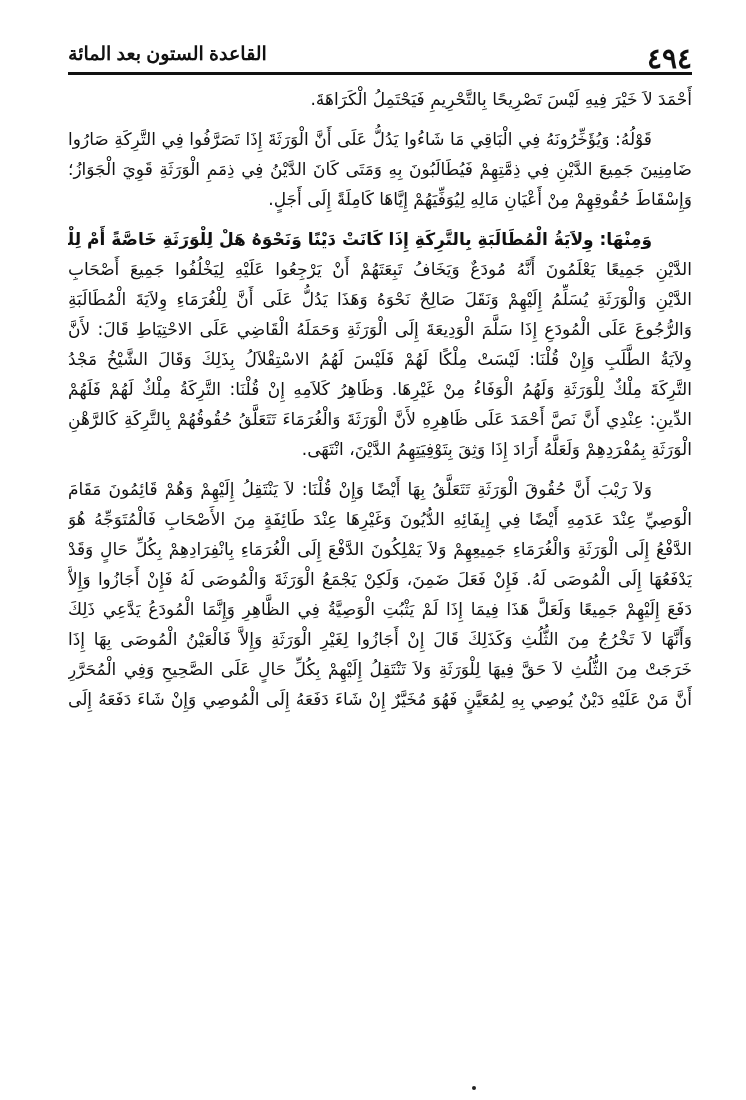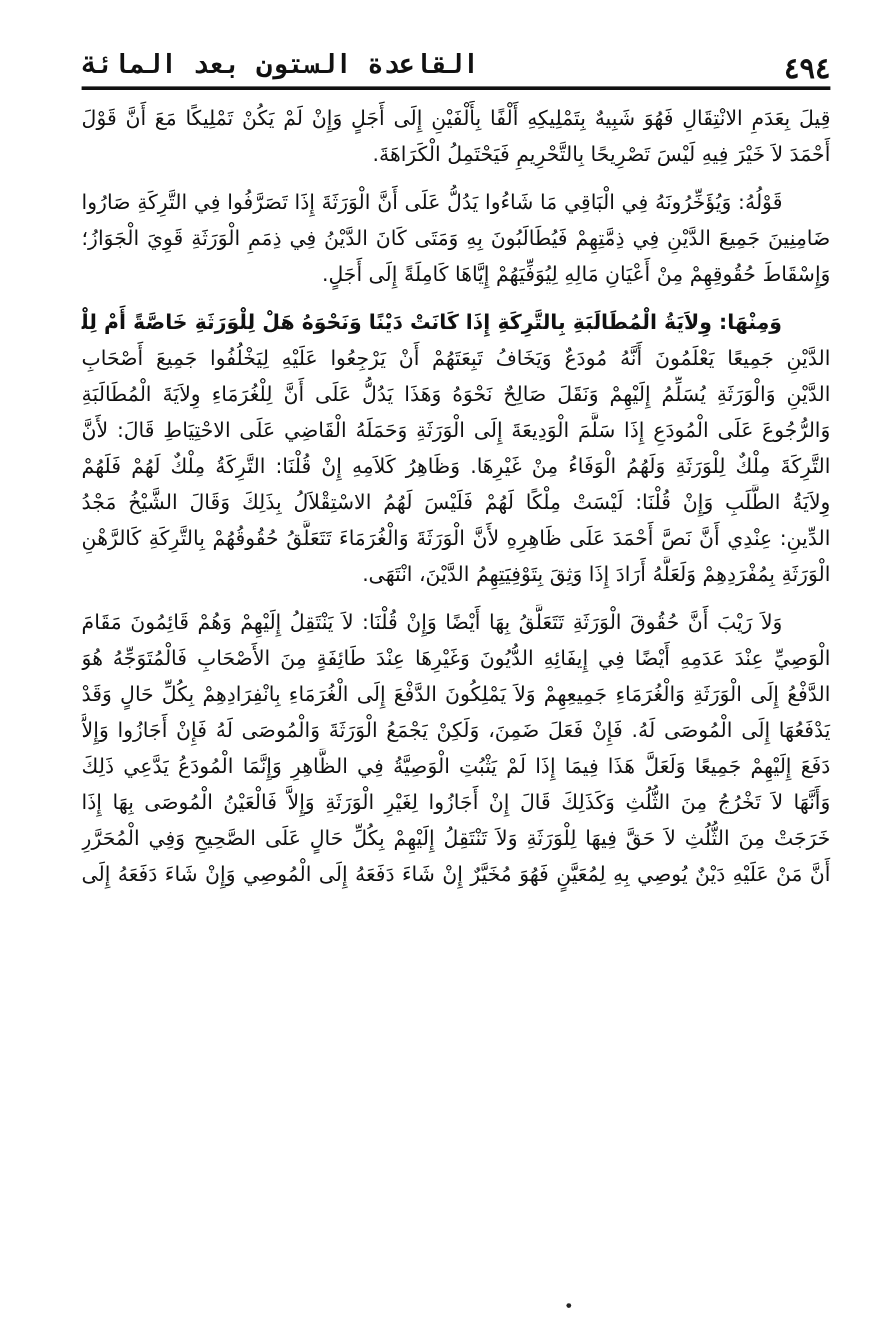--- a/index.html
+++ b/index.html
@@ -6,26 +6,26 @@
     body {
       width: 746px; height: 1100px; background: #ffffff; position: relative; overflow: hidden;
       font-family: "DejaVu Sans", sans-serif; color: #111;
     }
     .page { position: absolute; left: 68px; top: 0; width: 624px; }
     .header {
       position: absolute; left: 0; top: 42px; width: 624px; height: 30px;
       direction: rtl; border-bottom: 3px solid #111;
     }
     .header-page-no {
-      position: absolute; right: 0; top: 0; font-size: 24px; font-weight: bold;
+      position: absolute; right: 0; top: 0; font-size: 28px; font-weight: bold;
       font-family: "DejaVu Serif", serif;
     }
     .header-title {
-      position: absolute; left: 0; top: 0; font-size: 22px; font-weight: bold;
-      font-family: Liberation Mono, monospace;
+      position: absolute; left: 0; top: 0; font-size: 19px; font-weight: bold;
+      font-family: Liberation Sans, sans-serif;
     }
     .body-text {
       position: absolute; left: 0; top: 84px; width: 624px; direction: rtl;
       font-family: "DejaVu Sans", sans-serif; font-size: 17px; line-height: 30px;
       text-align: justify; text-align-last: right;
     }
     .para { margin: 0 0 10px 0; }
     .line { display: block; text-align: justify; text-align-last: justify; white-space: nowrap; overflow: hidden; }
     .line.last { text-align-last: right; }
     .bold { font-weight: bold; }
@@ -37,37 +37,36 @@
 <body>
 
 <div class="page">
   <div class="header">
     <span class="header-page-no">٤٩٤</span>
     <span class="header-title">القاعدة الستون بعد المائة</span>
   </div>
 
   <div class="body-text">
     <div class="para">
-      <span class="line">قِيلَ بِعَدَمِ الانْتِقَالِ فَهُوَ شَبِيهٌ بِتَمْلِيكِهِ أَلْفًا بِأَلْفَيْنِ إِلَى أَجَلٍ وَإِنْ لَمْ يَكُنْ تَمْلِيكًا مَعَ أَنَّ قَوْلَ</span>
       <span class="line last">أَحْمَدَ لاَ خَيْرَ فِيهِ لَيْسَ تَصْرِيحًا بِالتَّحْرِيمِ فَيَحْتَمِلُ الْكَرَاهَةَ.</span>
     </div>
 
     <div class="para">
       <span class="line" style="padding-right:40px">قَوْلُهُ: وَيُؤَخِّرُونَهُ فِي الْبَاقِي مَا شَاءُوا يَدُلُّ عَلَى أَنَّ الْوَرَثَةَ إِذَا تَصَرَّفُوا فِي التَّرِكَةِ صَارُوا</span>
       <span class="line">ضَامِنِينَ جَمِيعَ الدَّيْنِ فِي ذِمَّتِهِمْ فَيُطَالَبُونَ بِهِ وَمَتَى كَانَ الدَّيْنُ فِي ذِمَمِ الْوَرَثَةِ قَوِيَ الْجَوَازُ؛</span>
       <span class="line last">وَإِسْقَاطَ حُقُوقِهِمْ مِنْ أَعْيَانِ مَالِهِ لِيُوَفِّيَهُمْ إِيَّاهَا كَامِلَةً إِلَى أَجَلٍ.</span>
     </div>
 
     <div class="para">
       <span class="line bold" style="padding-right:40px">وَمِنْهَا: وِلاَيَةُ الْمُطَالَبَةِ بِالتَّرِكَةِ إِذَا كَانَتْ دَيْنًا وَنَحْوَهُ هَلْ لِلْوَرَثَةِ خَاصَّةً أَمْ لِلْغُرَمَاءِ وَالْوَرَثَةِ</span>
       <span class="line">الدَّيْنِ جَمِيعًا يَعْلَمُونَ أَنَّهُ مُودَعٌ وَيَخَافُ تَبِعَتَهُمْ أَنْ يَرْجِعُوا عَلَيْهِ لِيَخْلُفُوا جَمِيعَ أَصْحَابِ</span>
       <span class="line">الدَّيْنِ وَالْوَرَثَةِ يُسَلِّمُ إِلَيْهِمْ وَنَقَلَ صَالِحٌ نَحْوَهُ وَهَذَا يَدُلُّ عَلَى أَنَّ لِلْغُرَمَاءِ وِلاَيَةَ الْمُطَالَبَةِ</span>
       <span class="line">وَالرُّجُوعَ عَلَى الْمُودَعِ إِذَا سَلَّمَ الْوَدِيعَةَ إِلَى الْوَرَثَةِ وَحَمَلَهُ الْقَاضِي عَلَى الاحْتِيَاطِ قَالَ: لأَنَّ</span>
+      <span class="line">وِلاَيَةُ الطَّلَبِ وَإِنْ قُلْنَا: لَيْسَتْ مِلْكًا لَهُمْ فَلَيْسَ لَهُمُ الاسْتِقْلاَلُ بِذَلِكَ وَقَالَ الشَّيْخُ مَجْدُ</span>
       <span class="line">التَّرِكَةَ مِلْكٌ لِلْوَرَثَةِ وَلَهُمُ الْوَفَاءُ مِنْ غَيْرِهَا. وَظَاهِرُ كَلاَمِهِ إِنْ قُلْنَا: التَّرِكَةُ مِلْكٌ لَهُمْ فَلَهُمْ</span>
-      <span class="line">وِلاَيَةُ الطَّلَبِ وَإِنْ قُلْنَا: لَيْسَتْ مِلْكًا لَهُمْ فَلَيْسَ لَهُمُ الاسْتِقْلاَلُ بِذَلِكَ وَقَالَ الشَّيْخُ مَجْدُ</span>
       <span class="line">الدِّينِ: عِنْدِي أَنَّ نَصَّ أَحْمَدَ عَلَى ظَاهِرِهِ لأَنَّ الْوَرَثَةَ وَالْغُرَمَاءَ تَتَعَلَّقُ حُقُوقُهُمْ بِالتَّرِكَةِ كَالرَّهْنِ</span>
       <span class="line last">الْوَرَثَةِ بِمُفْرَدِهِمْ وَلَعَلَّهُ أَرَادَ إِذَا وَثِقَ بِتَوْفِيَتِهِمُ الدَّيْنَ، انْتَهَى.</span>
     </div>
 
     <div class="para">
       <span class="line" style="padding-right:40px">وَلاَ رَيْبَ أَنَّ حُقُوقَ الْوَرَثَةِ تَتَعَلَّقُ بِهَا أَيْضًا وَإِنْ قُلْنَا: لاَ يَنْتَقِلُ إِلَيْهِمْ وَهُمْ قَائِمُونَ مَقَامَ</span>
       <span class="line">الْوَصِيِّ عِنْدَ عَدَمِهِ أَيْضًا فِي إِيفَائِهِ الدُّيُونَ وَغَيْرِهَا عِنْدَ طَائِفَةٍ مِنَ الأَصْحَابِ فَالْمُتَوَجِّهُ هُوَ</span>
       <span class="line">الدَّفْعُ إِلَى الْوَرَثَةِ وَالْغُرَمَاءِ جَمِيعِهِمْ وَلاَ يَمْلِكُونَ الدَّفْعَ إِلَى الْغُرَمَاءِ بِانْفِرَادِهِمْ بِكُلِّ حَالٍ وَقَدْ</span>
       <span class="line">يَدْفَعُهَا إِلَى الْمُوصَى لَهُ. فَإِنْ فَعَلَ ضَمِنَ، وَلَكِنْ يَجْمَعُ الْوَرَثَةَ وَالْمُوصَى لَهُ فَإِنْ أَجَازُوا وَإِلاَّ</span>
       <span class="line">دَفَعَ إِلَيْهِمْ جَمِيعًا وَلَعَلَّ هَذَا فِيمَا إِذَا لَمْ يَثْبُتِ الْوَصِيَّةُ فِي الظَّاهِرِ وَإِنَّمَا الْمُودَعُ يَدَّعِي ذَلِكَ</span>

